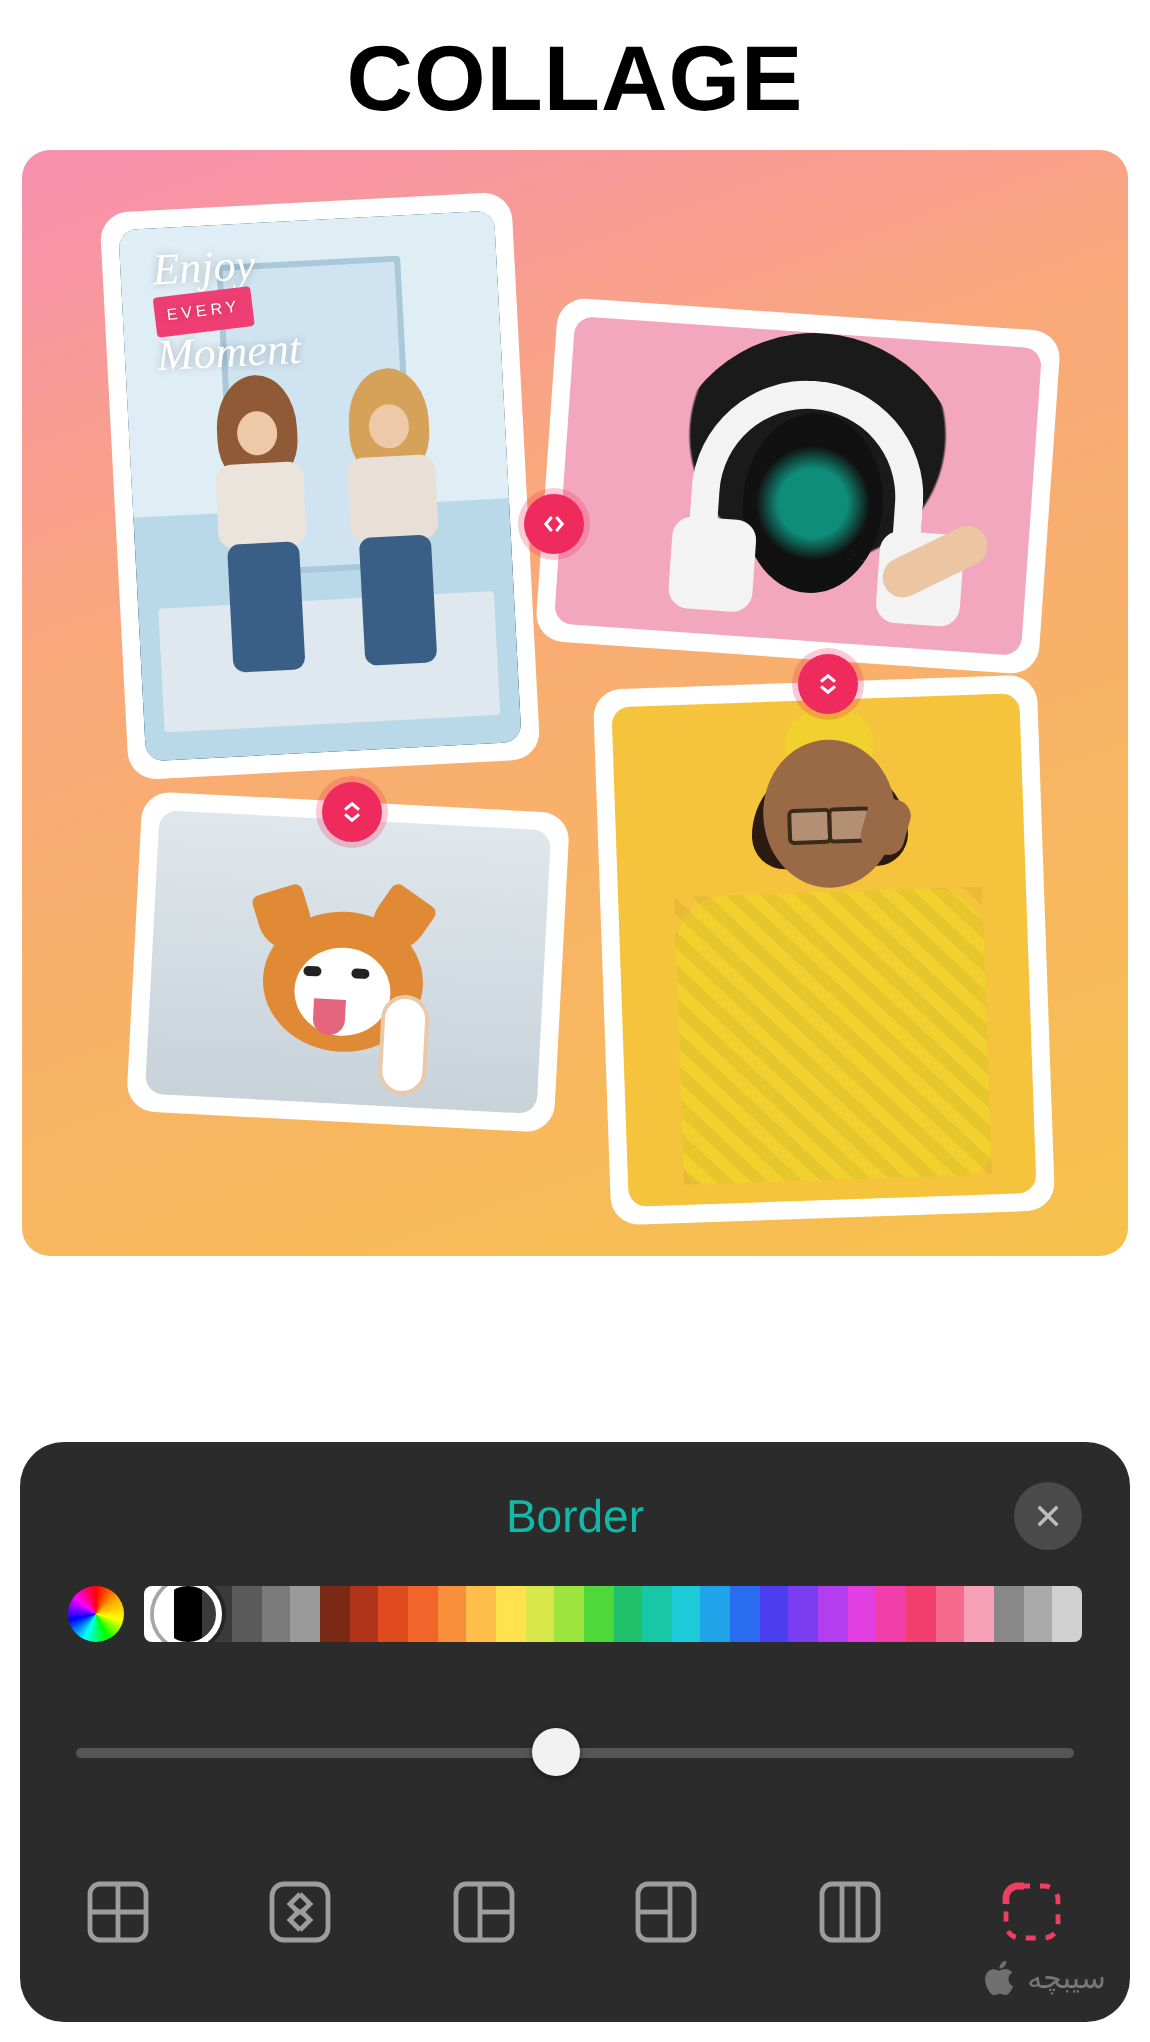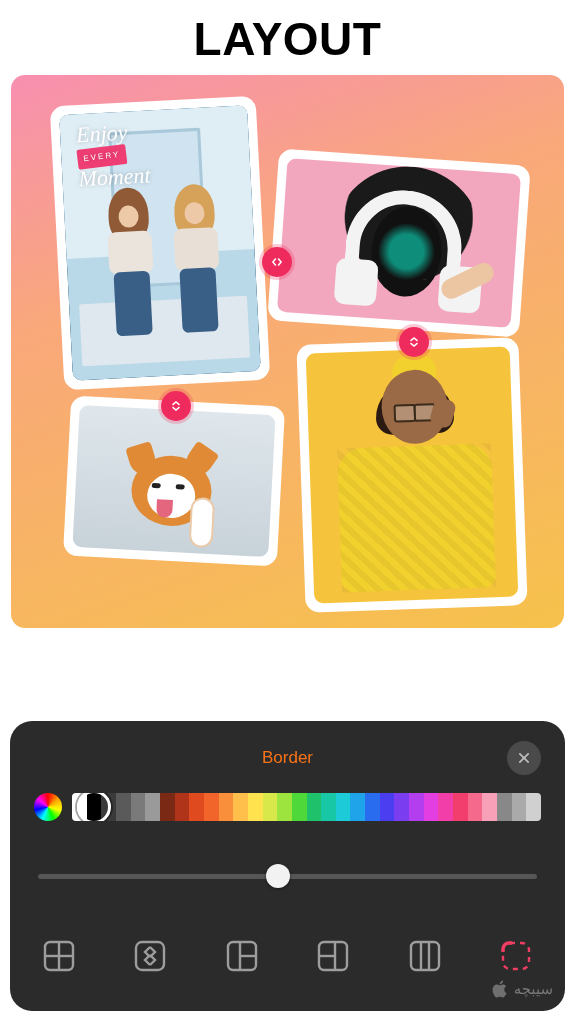--- a/index.html
+++ b/index.html
@@ -99,21 +99,21 @@
   .sB{left:388px;top:252px;}
   .sC{left:150px;top:316px;}
 
   
   .panel{
     position:absolute; left:10px; right:10px; bottom:10px; height:290px;
     background:#2b2b2b; border-radius:22px; padding:20px 22px 14px;
     color:#e6e6e6;
   }
   .panel-header{display:flex;align-items:center;justify-content:center;position:relative;height:34px;margin-bottom:18px;}
-  .panel-title{font-size:17px;color:#f97316;}
+  .panel-title{font-size:23px;color:#14b8a6;}
   .close{position:absolute;right:2px;top:0;width:34px;height:34px;border-radius:50%;background:#4a4a4a;display:flex;align-items:center;justify-content:center;}
   .close svg{width:16px;height:16px;stroke:#bdbdbd;stroke-width:2.6;}
   .color-row{display:flex;align-items:center;gap:10px;margin:8px 2px 0;}
   .hue-wheel{width:28px;height:28px;border-radius:50%;background:conic-gradient(red,orange,yellow,lime,cyan,blue,magenta,red);flex:0 0 auto;}
   .swatches{flex:1;display:flex;height:28px;border-radius:4px;overflow:hidden;position:relative;}
   .swatch{flex:1;}
   .sel-ring{position:absolute;top:-3px;width:34px;height:34px;border:3px solid #fff;border-radius:50%;box-shadow:0 0 0 2px rgba(0,0,0,.35);}
   .slider{margin:40px 6px 0;position:relative;height:30px;}
   .track{position:absolute;left:0;right:0;top:13px;height:5px;background:#565656;border-radius:3px;}
   .thumb{position:absolute;top:3px;width:24px;height:24px;border-radius:50%;background:#f2f2f2;box-shadow:0 1px 3px rgba(0,0,0,.5);}
@@ -123,21 +123,21 @@
   .tool.active svg{stroke:#ef3e62;}
   .tool.active .dash{stroke-dasharray:5 5;}
 
   .watermark{position:absolute;right:22px;bottom:22px;display:flex;align-items:center;gap:4px;color:rgba(180,180,180,.55);font-size:15px;pointer-events:none;}
   .watermark .apple{width:18px;height:20px;fill:rgba(180,180,180,.5);}
 </style>
 </head>
 <body>
 
 <div class="headline">
-  <div>LAYOUT</div>
+  <div>COLLAGE</div>
 </div>
 
 <div class="canvas">
   <div class="frame f2">
     <div class="frame-inner">
       <div class="hp-hair"></div>
       <div class="hp-band"></div>
         <div class="hp-cup l"></div>
         <div class="hp-cup r"></div>
       <div class="hp-arm"></div>

